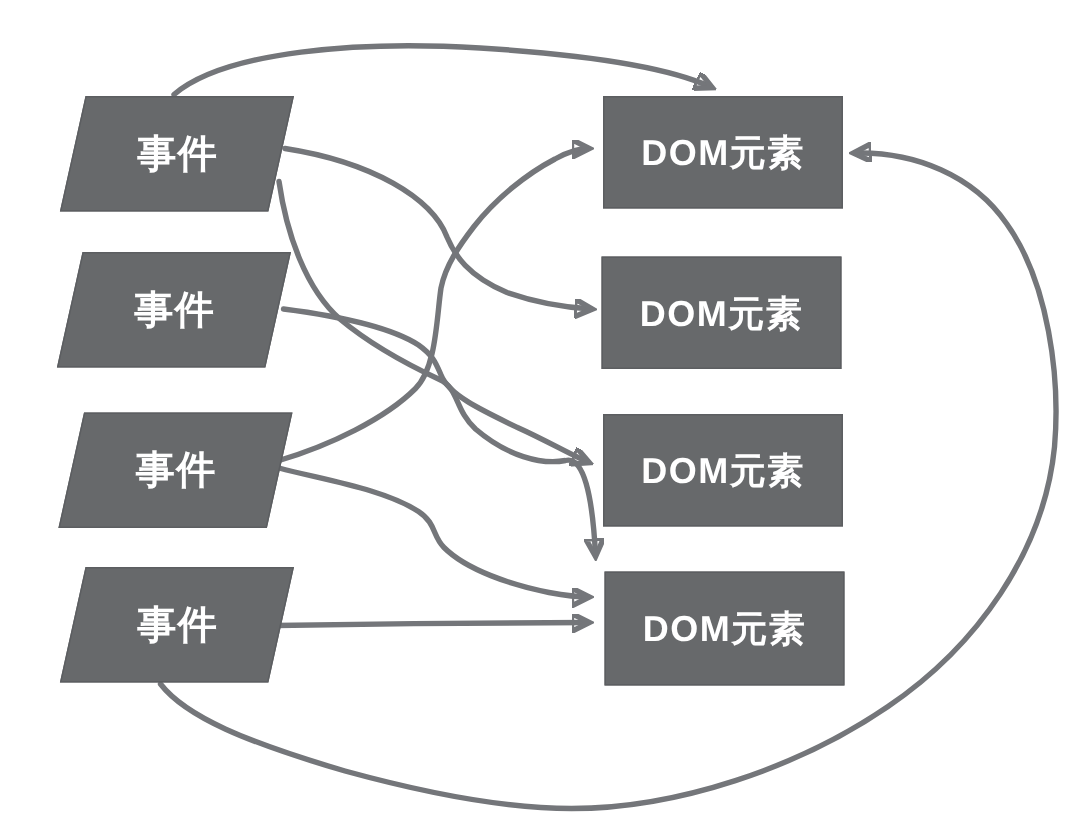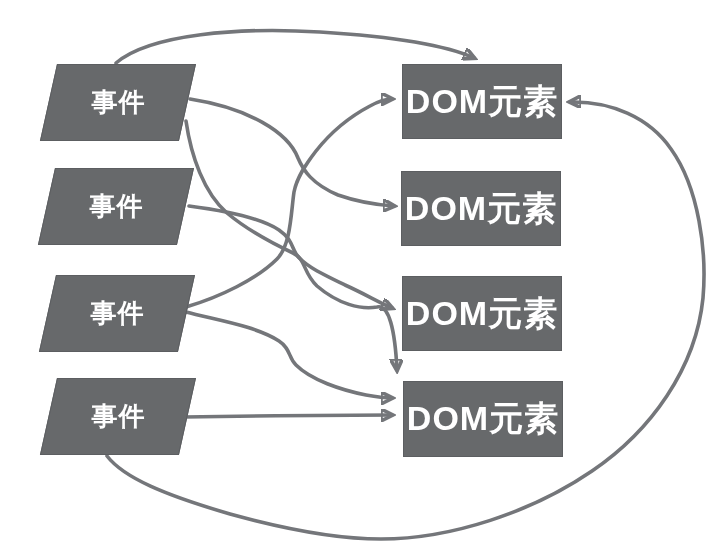--- a/index.html
+++ b/index.html
@@ -26,21 +26,21 @@
     font-weight:bold;
     box-sizing:border-box;
     letter-spacing:1px;
   }
   .node.event{
     transform:skewX(-12.5deg);
     transform-origin:top left;
     font-size:26px;
   }
   .node.event span{display:inline-block;transform:skewX(12.5deg);}
-  .node.dom{font-size:34px;}
+  .node.dom{font-size:24px;}
 </style>
 </head>
 <body>
 
 <div class="canvas">
 
   <svg class="edges-layer" id="edges-layer" viewBox="0 0 716 555">
     <defs>
       <marker id="arrowhead" markerUnits="userSpaceOnUse" markerWidth="15" markerHeight="13" refX="11" refY="6" orient="auto">
         <path d="M0,0 L12,6 L0,12 Z" fill="#74767a" stroke="none"></path>

